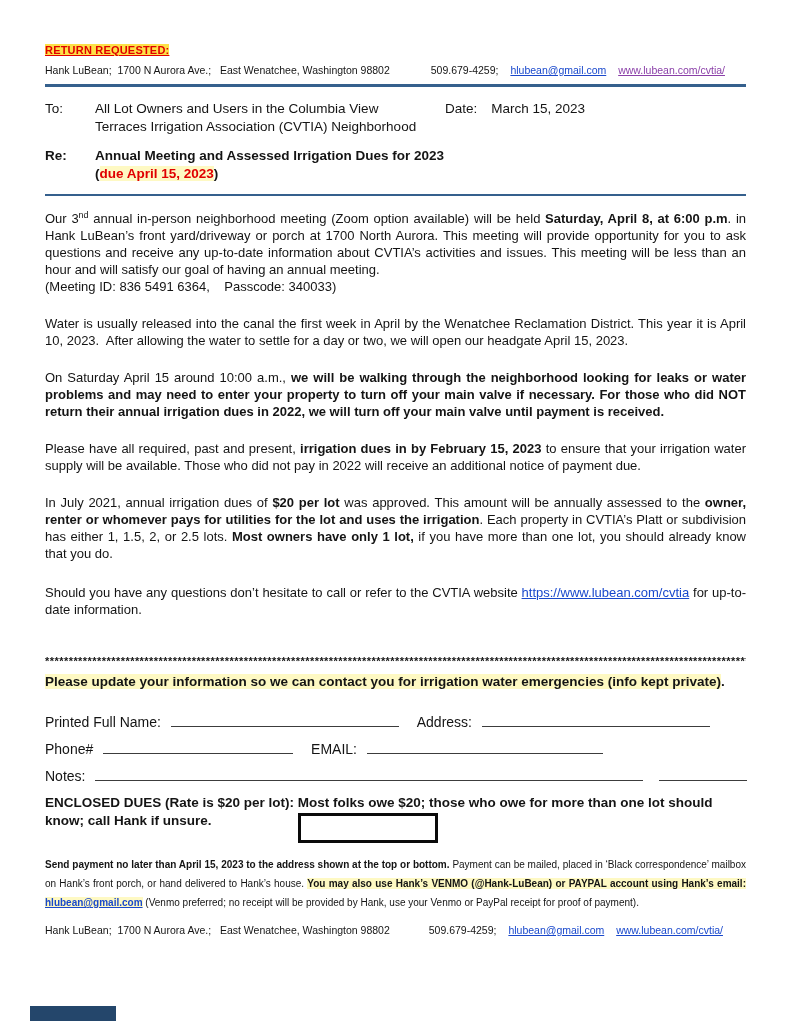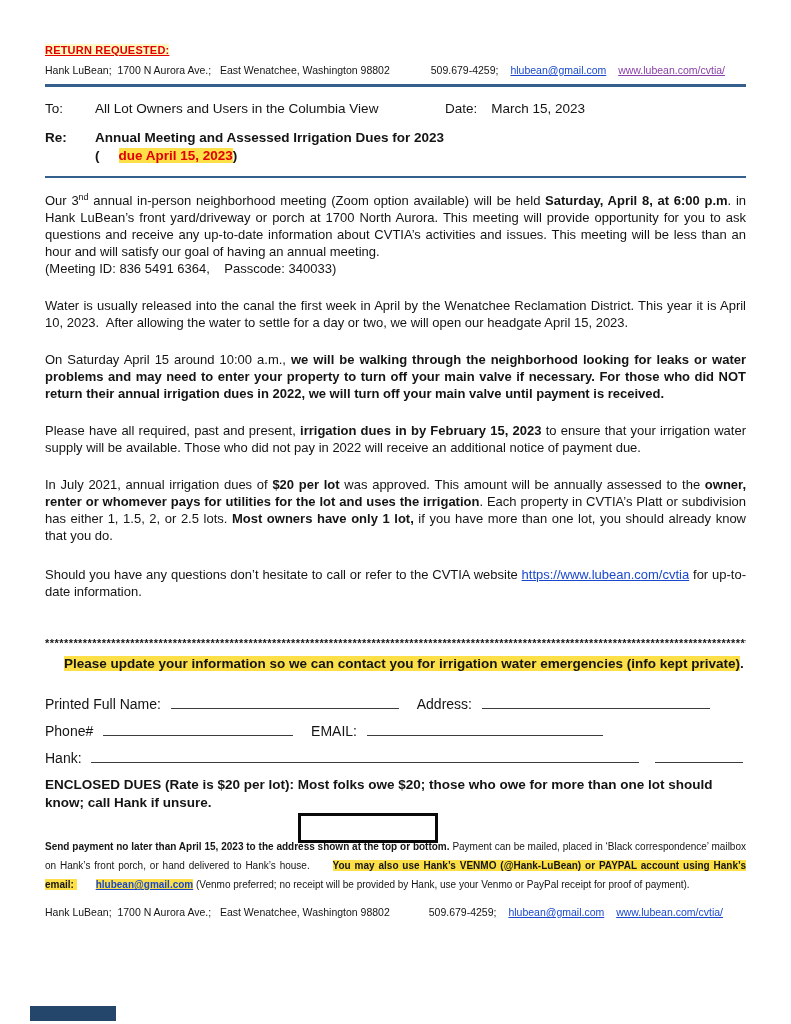--- a/index.html
+++ b/index.html
@@ -7,31 +7,31 @@
   html,body { background:#ffffff; }
   .page {
     position:relative;
     width:791px; height:1024px;
     background:#ffffff;
     font-family:"Liberation Sans", sans-serif;
     color:#141414;
     padding:40px 45px 0 45px;
     overflow:hidden;
   }
-  .hl { background:#fde047;margin-left:19px; }
+  .hl { background:#fef9c3; }
   .red { color:#E00000; }
   .b { font-weight:bold; }
   .link { color:#1948CC; text-decoration:underline; cursor:pointer; }
   .link-visited { color:#8A3FA8; text-decoration:underline; cursor:pointer; }
 
   .return-req {
     display:inline-block;
     font-size:11px; font-weight:700;
     color:#E00000; text-decoration:underline;
-    background:#fef9c3;
+    background:#fde047;
     letter-spacing:0.2px;
   }
   .contact { font-size:10.5px; margin-top:6px; white-space:nowrap; }
   .contact .phone { margin-left:38px; }
   .contact .lnk { margin-left:9px; }
 
   .rule  { height:3px; background:#35608D; margin-top:8px; }
   .rule2 { height:2px; background:#35608D; margin-top:7px; }
 
   .memo { font-size:13.5px; margin-top:13px; }
@@ -82,21 +82,21 @@
       <span>Hank LuBean;&nbsp; 1700 N Aurora Ave.;&nbsp;&nbsp; East Wenatchee, Washington 98802</span>
       <span class="phone">509.679-4259;</span>
       <a class="link lnk">hlubean@gmail.com</a>
       <a class="link-visited lnk">www.lubean.com/cvtia/</a>
     </div>
     <div class="rule"></div>
   </div>
 
   <div class="memo">
     <div class="memo-row">
-      <span class="memo-label">To:</span><span class="memo-value"><span>All Lot Owners and Users in the Columbia View</span><br></span>
+      <span class="memo-label">To:</span><span class="memo-value"><span>All Lot Owners and Users in the Columbia View</span><br><span>Terraces Irrigation Association (CVTIA) Neighborhood</span></span>
       <span class="date-abs"><span class="dlab">Date:</span><span>March 15, 2023</span></span>
     </div>
     <div class="memo-row b">
       <span class="memo-label">Re:</span><span class="memo-value"><span>Annual Meeting and Assessed Irrigation Dues for 2023 (</span><span class="hl red">due April 15, 2023</span><span>)</span></span>
     </div>
     <div class="rule2"></div>
   </div>
 
   <div>
     <p class="body-p first-p"><span>Our 3</span><sup>nd</sup><span> annual in-person neighborhood meeting (Zoom option available) will be held </span><span class="b">Saturday, April 8, at 6:00 p.m</span><span>. in Hank LuBean’s front yard/driveway or porch at 1700 North Aurora. This meeting will provide opportunity for you to ask questions and receive any up-to-date information about CVTIA’s activities and issues. This meeting will be less than an hour and will satisfy our goal of having an annual meeting.</span></p>
@@ -125,21 +125,21 @@
       <span class="lblgap" style="margin-left:14px;text-align:right;">Address:</span>
       <span class="blank lblgap" style="width:228px;"></span>
     </div>
     <div class="form-row">
       <span>Phone#</span>
       <span class="blank lblgap" style="width:190px;"></span>
       <span class="lblgap" style="margin-left:14px;">EMAIL:</span>
       <span class="blank lblgap" style="width:236px;"></span>
     </div>
     <div class="form-row">
-      <span>Hank:</span>
+      <span>Notes:</span>
       <span class="blank lblgap" style="width:548px;"></span>
       <span class="blank" style="width:88px; margin-left:12px;"></span>
     </div>
     <div class="dues-text">ENCLOSED DUES (Rate is $20 per lot): Most folks owe $20; those who owe for more than one lot should know; call Hank if unsure.</div>
   </div>
 
   <div class="dues-box"></div>
 
   <p class="payment"><span class="b">Send payment no later than April 15, 2023 to the address shown at the top or bottom.</span><span> Payment can be mailed, placed in ‘Black correspondence’ mailbox on Hank’s front porch, or hand delivered to Hank’s house. </span><span class="hl b">You may also use Hank’s VENMO (@Hank-LuBean) or PAYPAL account using Hank’s email: </span><a class="hl b link">hlubean@gmail.com</a><span> (Venmo preferred; no receipt will be provided by Hank, use your Venmo or PayPal receipt for proof of payment).</span></p>
 

